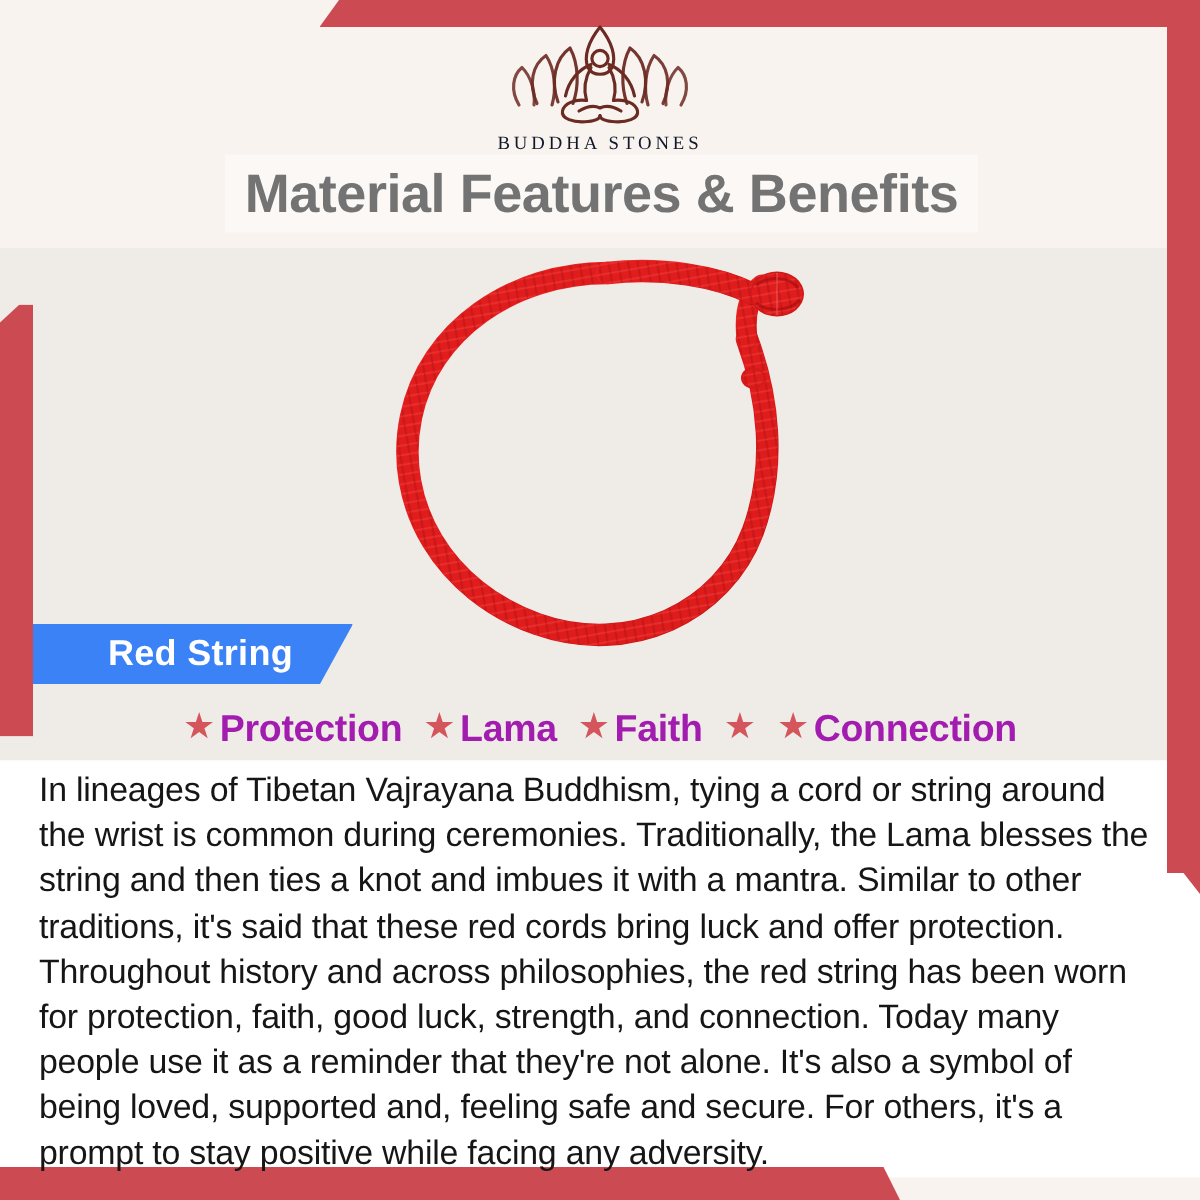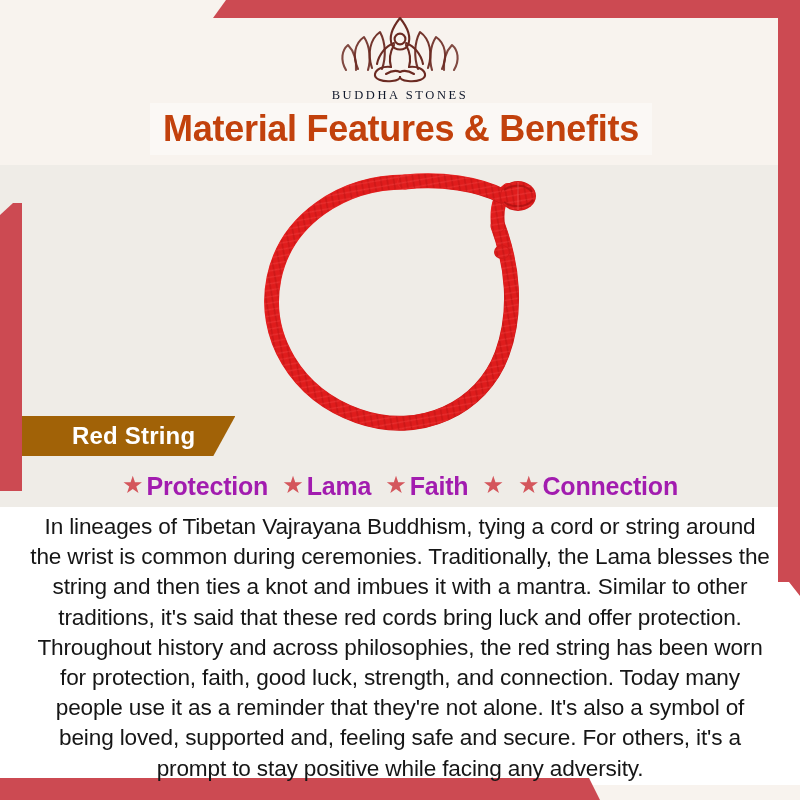--- a/index.html
+++ b/index.html
@@ -102,42 +102,42 @@
     background: #fbf8f5;
     display: flex;
     align-items: center;
     justify-content: center;
   }
   .title-text {
     font-family: "Liberation Sans Narrow", "Liberation Sans", sans-serif;
     font-weight: 700;
     font-size: 36px;
     letter-spacing: -0.3px;
-    color: #c2410c;
+    color: #737373;
     white-space: nowrap;
   }
 
   
   .product-area {
     position: absolute;
     left: 0; top: 165px;
     width: 800px; height: 280px;
     display: flex;
     align-items: center;
     justify-content: center;
   }
   .bracelet-svg { width: 340px; height: 275px; display: block; }
 
   
   .ribbon {
     position: absolute;
     left: 22px; top: 416px;
     height: 40px;
     padding: 0 40px 0 50px;
-    background: #a16207;
+    background: #3b82f6;
     clip-path: polygon(0 0, 100% 0, calc(100% - 22px) 100%, 0 100%);
     display: flex;
     align-items: center;
   }
   .ribbon-text {
     font-family: "Liberation Sans Narrow", "Liberation Sans", sans-serif;
     font-weight: 700;
     font-size: 24px;
     color: #ffffff;
     letter-spacing: 0.2px;
@@ -179,21 +179,21 @@
   
   .body-copy {
     position: absolute;
     left: 26px; top: 512px;
     width: 748px;
     font-family: "Liberation Sans Narrow", "Liberation Sans", sans-serif;
     font-size: 22.6px;
     font-weight: 400;
     line-height: 30.2px;
     color: #161616;
-    text-align: center;
+    text-align: left;
     letter-spacing: -0.15px;
   }
 </style>
 </head>
 <body>
 
 <div id="poster">
 
   <div class="band-top"></div>
   <div class="band-mid"></div>

